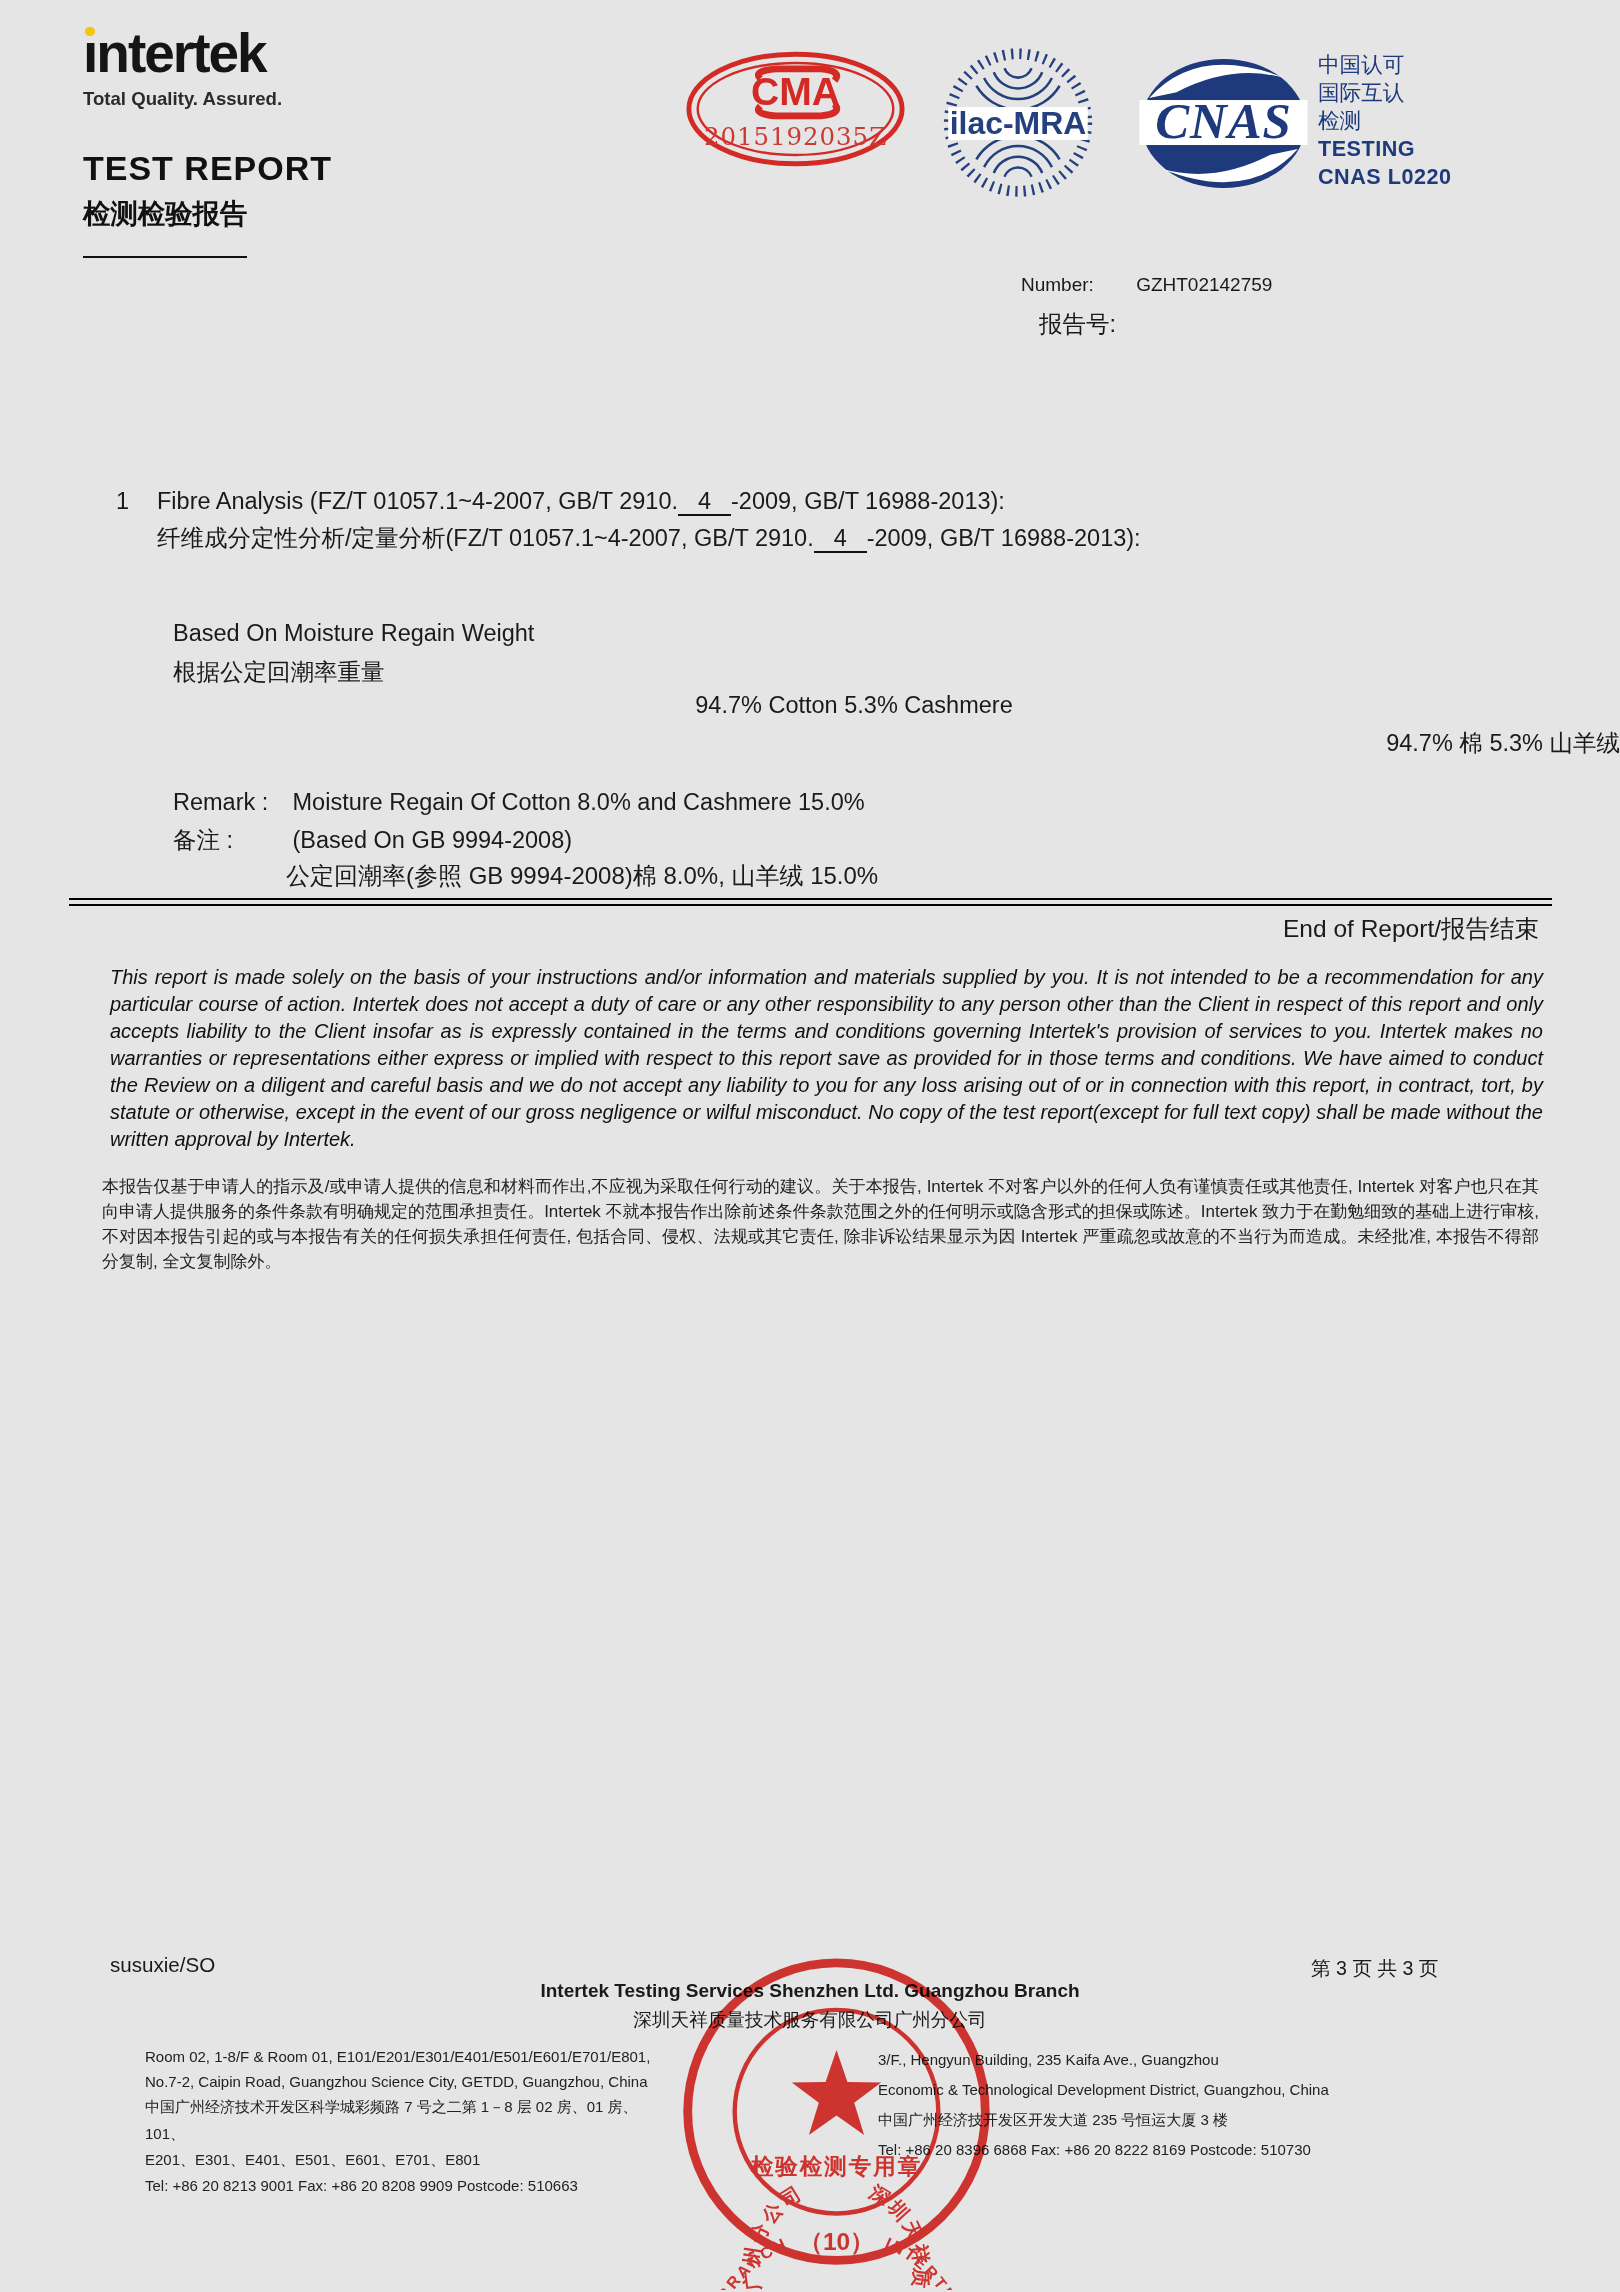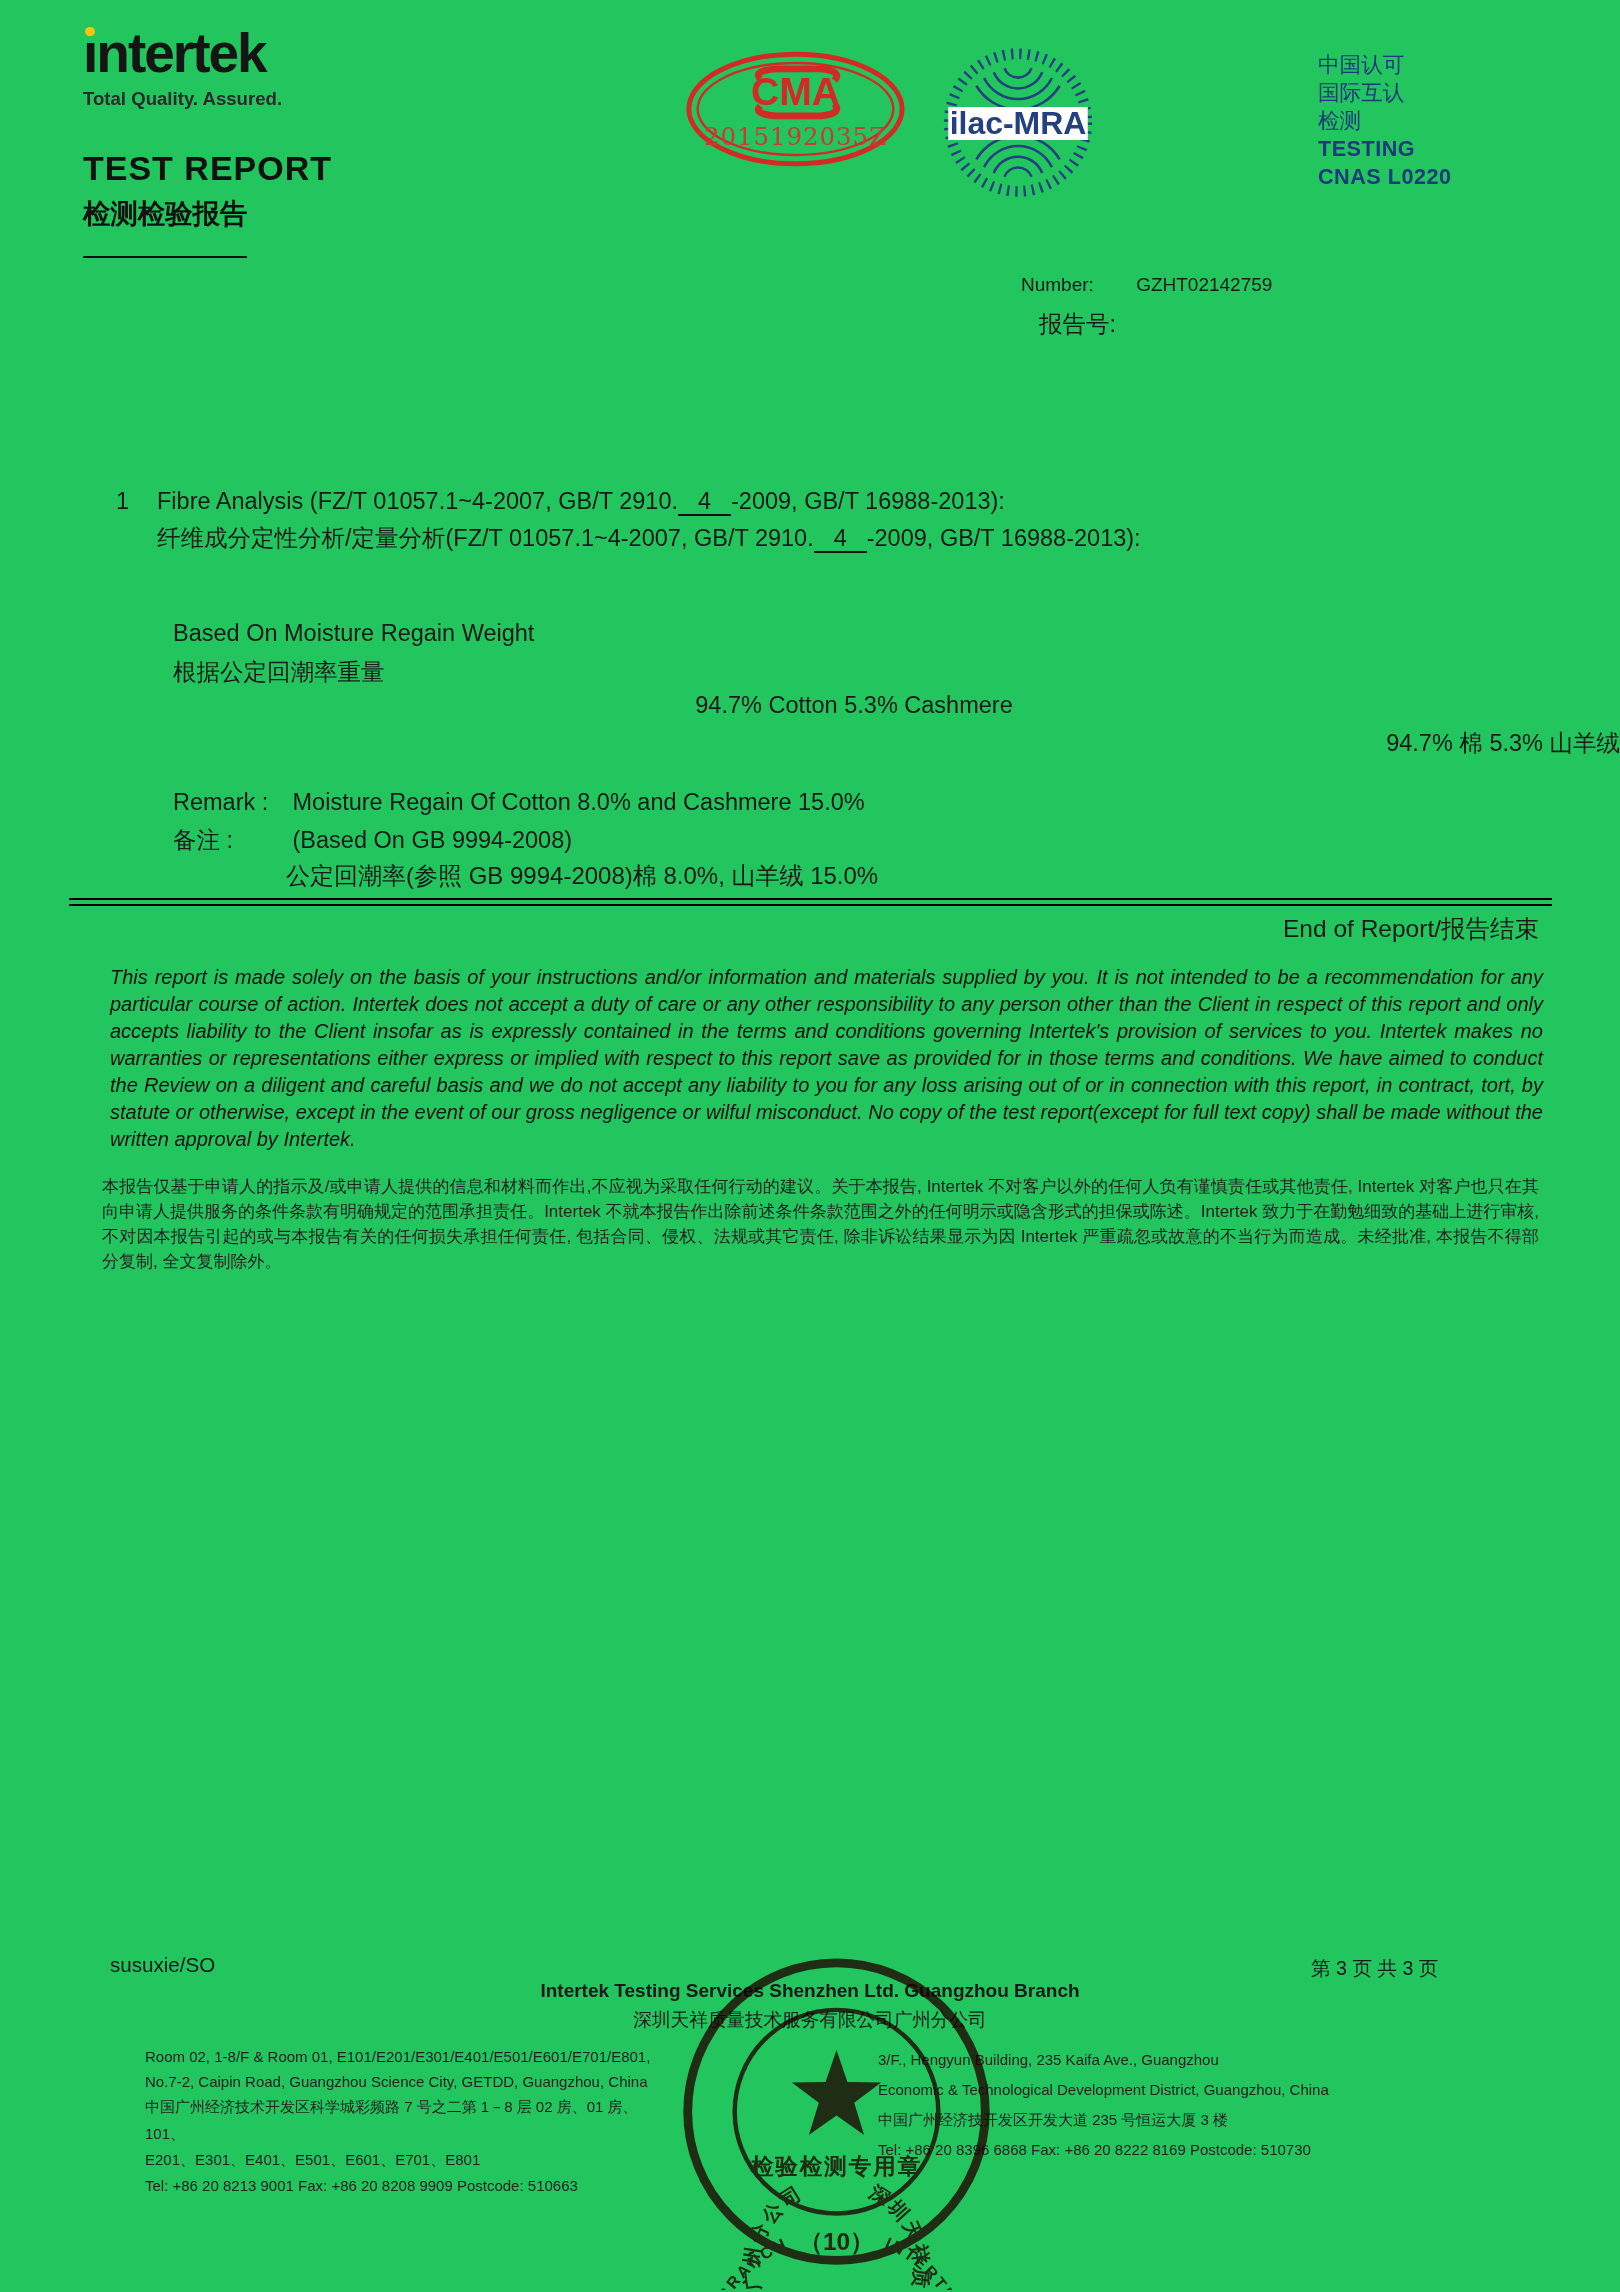--- a/index.html
+++ b/index.html
@@ -1,17 +1,17 @@
 <!DOCTYPE html>
 <html><head>
 <meta charset="utf-8">
 <style>
   html,body{margin:0;padding:0;background:#fff;}
   .page{
-    position:relative;width:1620px;height:2293px;background:#22c55e;overflow:hidden;
+    position:relative;width:1620px;height:2293px;background:#e5e5e5;overflow:hidden;
     font-family:"Liberation Sans", sans-serif;color:#1a1a1a;
   }
   
   .logo-block{position:absolute;left:83px;top:25.5px;}
   .wordmark{font-size:55px;font-weight:800;letter-spacing:-2px;color:#151515;line-height:1;}
   .i-stem{position:relative;display:inline-block;}
   .i-stem::after{content:'';position:absolute;width:9.8px;height:9.8px;border-radius:50%;background:#f6c50b;left:2px;top:1px;}
   .tagline{font-size:18.6px;font-weight:700;color:#2b2b2b;margin-top:7.8px;letter-spacing:0px;}
   .test-report{position:absolute;left:83px;top:149px;font-size:34px;font-weight:800;letter-spacing:1px;color:#111;}
   .test-report-cn{position:absolute;left:83px;top:196px;font-size:27.4px;font-weight:700;color:#111;border-bottom:2.9px solid #111;padding-bottom:24px;}
@@ -85,20 +85,29 @@
         <path d="M 66,134 A 15 15 0 0 1 94,134"></path>
         <path d="M 55,130 A 27 27 0 0 1 105,130"></path>
         <path d="M 45,124 A 39 39 0 0 1 115,124"></path>
         <path d="M 37,116 A 50 50 0 0 1 123,116"></path>
       </g>
       <rect x="8" y="62" width="144" height="34" fill="#ffffff"></rect>
       <text x="80" y="90" text-anchor="middle" font-family="Liberation Sans, sans-serif" font-size="33" font-weight="800" fill="#24407f">ilac-MRA</text>
     </svg>
   </div>
 
+  <div class="stamp-cnas">
+    <svg width="169" height="133" viewBox="0 0 172 136">
+      <ellipse cx="86" cy="68" rx="84" ry="66" fill="#1e3a7d"></ellipse>
+      <path d="M 10,42 Q 60,-14 150,22 Q 96,6 38,36 Z" fill="#ffffff"></path>
+      <path d="M 162,94 Q 112,150 22,114 Q 76,130 134,100 Z" fill="#ffffff"></path>
+      <rect x="0" y="44" width="172" height="46" fill="#ffffff"></rect>
+      <text x="86" y="83" text-anchor="middle" font-family="Liberation Serif, serif" font-size="52" font-weight="700" font-style="italic" fill="#1e3a7d" letter-spacing="1">CNAS</text>
+    </svg>
+  </div>
   <div class="cnas-side">
     <div>中国认可</div>
     <div>国际互认</div>
     <div>检测</div>
     <div class="lat">TESTING</div>
     <div class="lat">CNAS L0220</div>
   </div>
 
   <div class="number-row">
     <span class="number-label">Number:</span>

